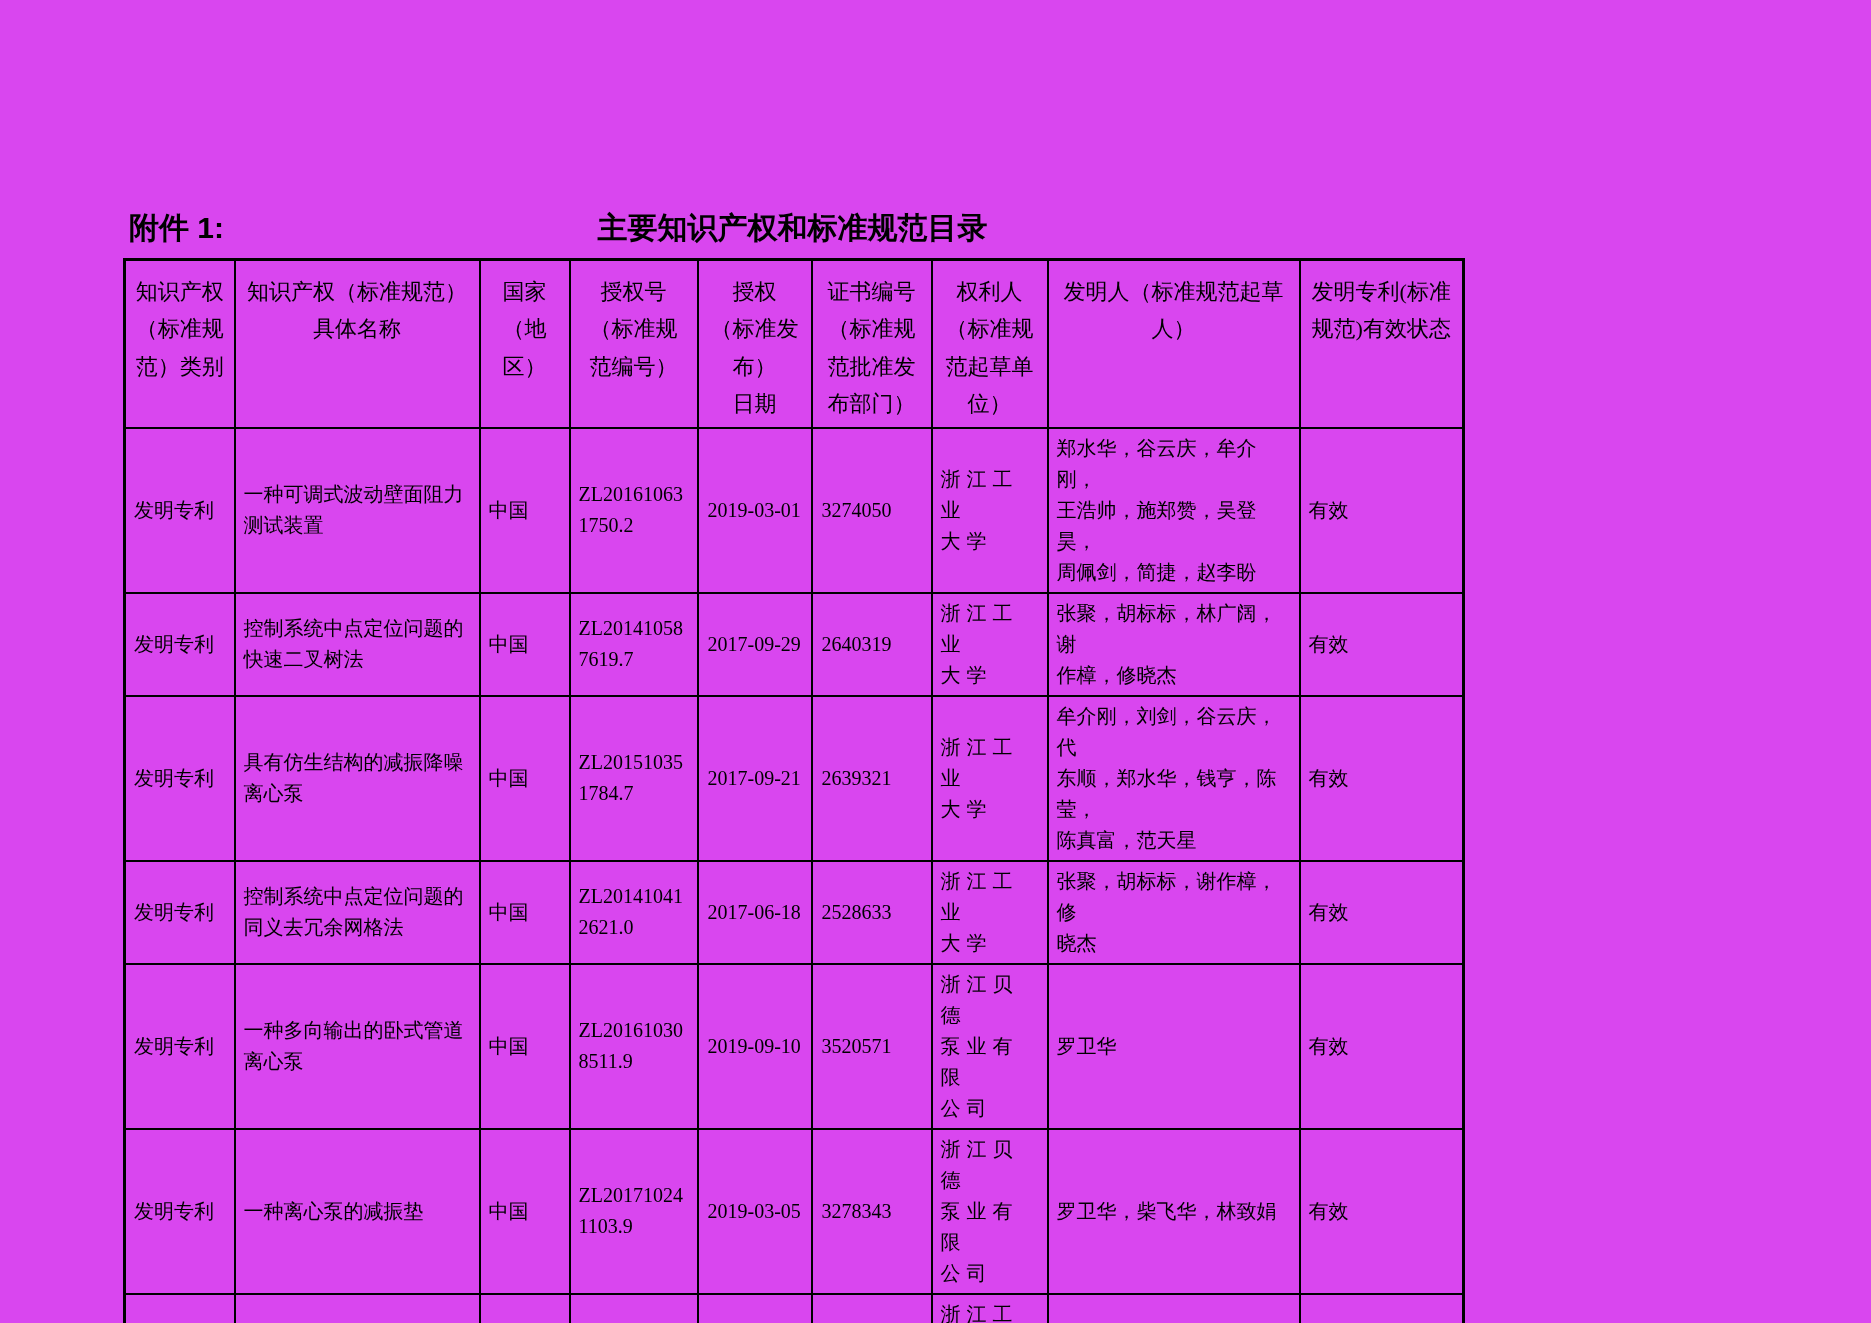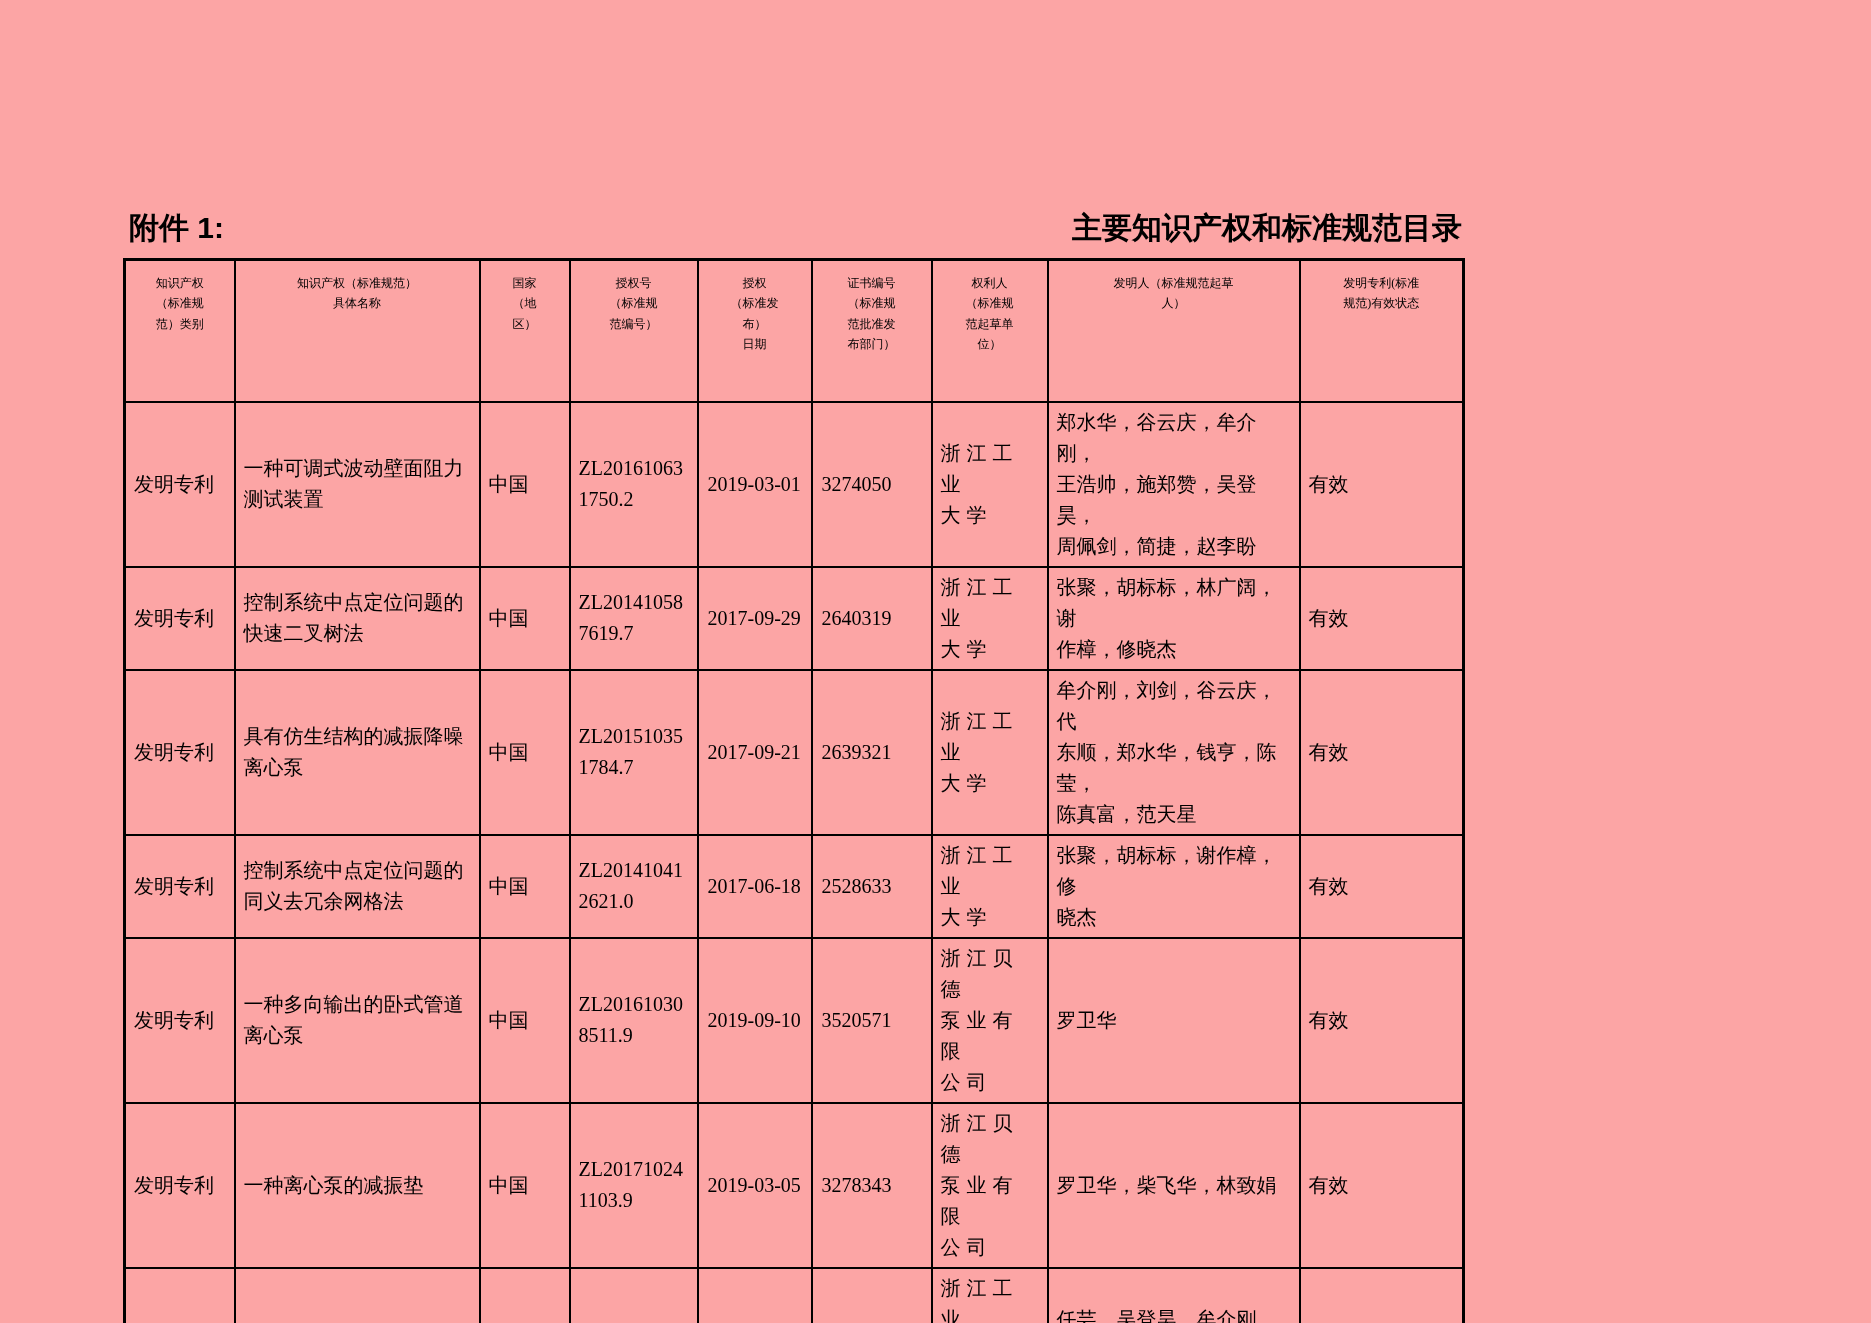--- a/index.html
+++ b/index.html
@@ -1,41 +1,41 @@
 <!DOCTYPE html>
 <html><head>
 <meta charset="utf-8">
 <style>
   html,body { margin:0; padding:0; background:#ffffff; }
   .page {
     position:relative;
     width:1871px;
     height:1323px;
-    background:#fca5a5;
+    background:#d946ef;
     color:#000;
     font-family:"Liberation Serif", serif;
     overflow:hidden;
   }
   .title-band {
     position:absolute;
     left:123px; top:211px;
     width:1339px; height:40px;
   }
   .attachment-label {
     position:absolute;
     left:6px; top:0;
     font-family:"Liberation Sans", sans-serif;
     font-weight:700;
     font-size:30px;
     line-height:34px;
     white-space:nowrap;
   }
   .page-title {
     display:block;
-    text-align:right;
+    text-align:center;
     font-family:"Liberation Sans", sans-serif;
     font-weight:700;
     font-size:30px;
     line-height:34px;
     margin:0;
   }
   table.ip-table {
     position:absolute;
     left:123px; top:258px;
     width:1339px;
@@ -45,21 +45,21 @@
   }
   .ip-table th, .ip-table td {
     border:2px solid #000;
     white-space:pre-line;
     word-break:break-all;
     overflow:hidden;
   }
   .ip-table thead tr { height:142px; }
   .ip-table thead th {
     font-weight:400;
-    font-size:12px;
+    font-size:22px;
     line-height:1.7;
     vertical-align:top;
     padding:12px 4px 4px 4px;
   }
   .ip-table tbody td {
     font-size:20px;
     line-height:1.55;
     text-align:left;
     vertical-align:middle;
     padding:4px 8px;

